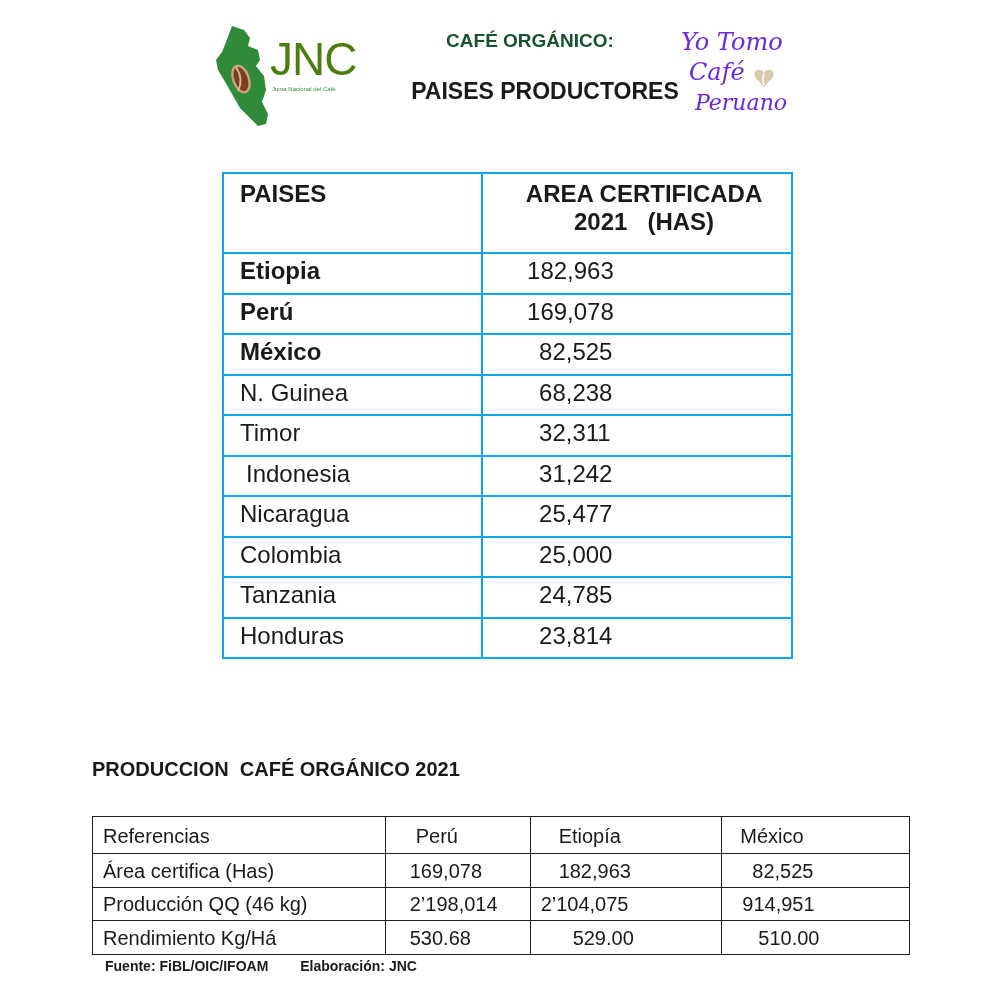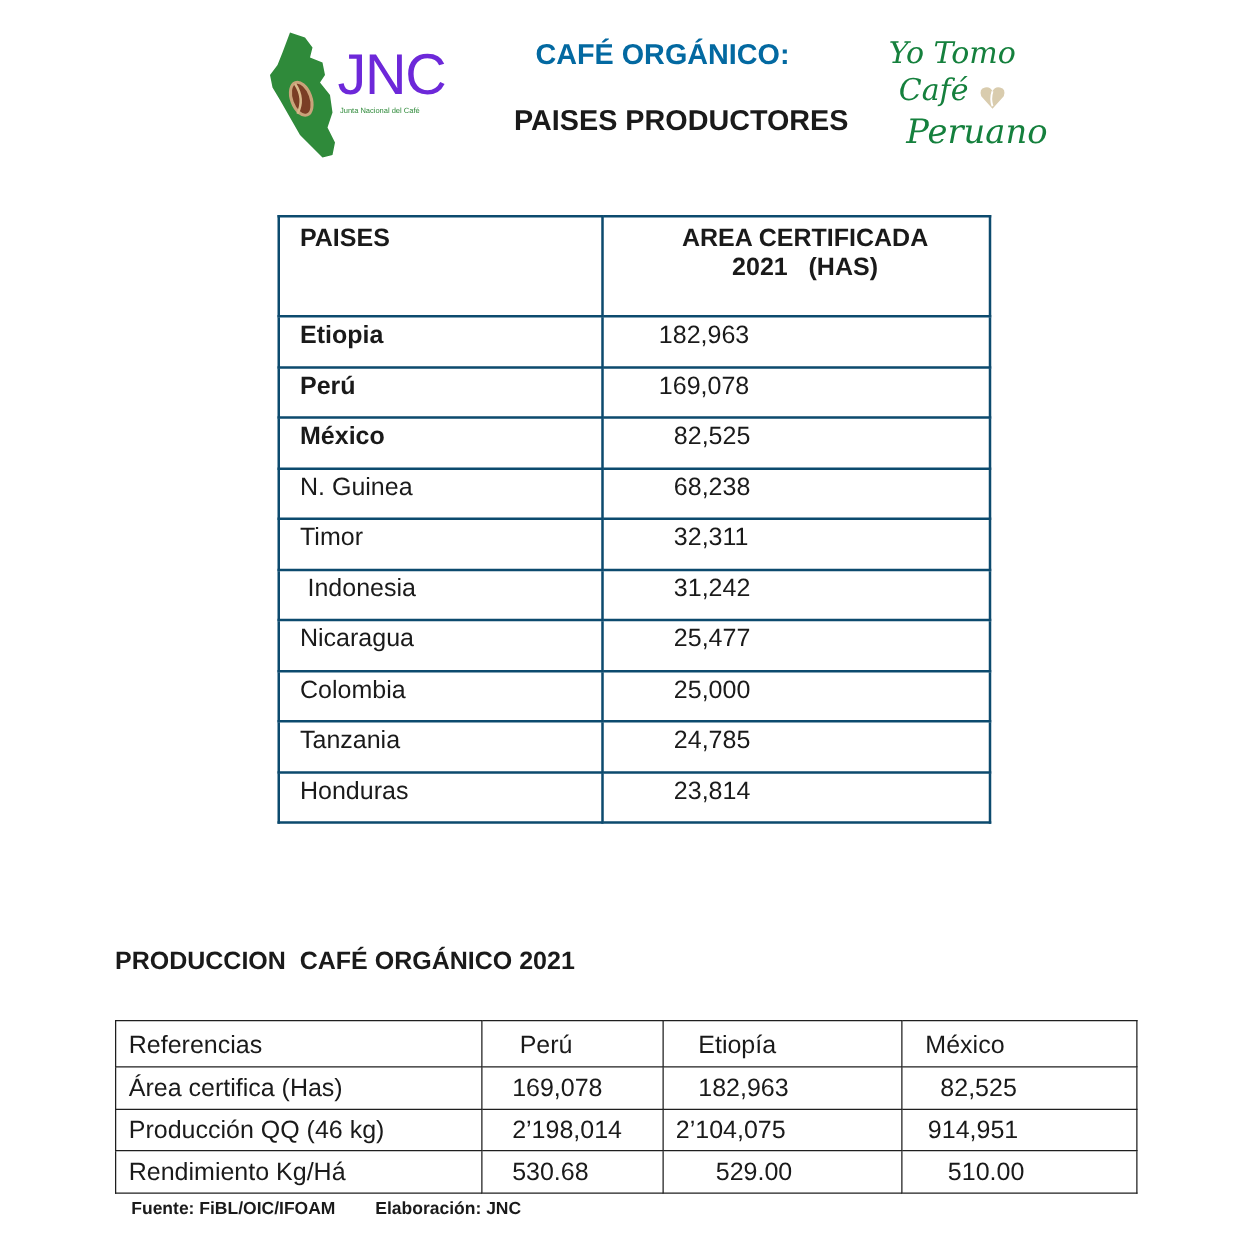--- a/index.html
+++ b/index.html
@@ -2,32 +2,32 @@
 <html><head>
 <meta charset="utf-8">
 <style>
   * { box-sizing: border-box; margin: 0; padding: 0; }
   html, body { width: 1000px; height: 1000px; background: #ffffff; overflow: hidden; }
   body { position: relative; font-family: "Liberation Sans", "DejaVu Sans", sans-serif; color: #1a1a1a; }
 
   
   .logo-jnc { position: absolute; left: 214px; top: 24px; width: 150px; height: 104px; }
   .logo-jnc svg { position: absolute; left: 0; top: 0; }
-  .jnc-text { position: absolute; left: 56px; top: 8px; font-size: 46px; font-weight: 400; color: #6d28d9; letter-spacing: -1px; font-family: "Liberation Sans", sans-serif; }
+  .jnc-text { position: absolute; left: 56px; top: 8px; font-size: 46px; font-weight: 400; color: #4d7c0f; letter-spacing: -1px; font-family: "Liberation Sans", sans-serif; }
   .jnc-sub { position: absolute; left: 58px; top: 62px; font-size: 6px; color: #2f8a3a; white-space: nowrap; }
   .title-block { position: absolute; left: 380px; top: 30px; width: 330px; text-align: center; }
-  .title-line1 { font-size: 23px; font-weight: 700; color: #0369a1; display: block; margin-left: -30px; }
+  .title-line1 { font-size: 19px; font-weight: 700; color: #14532d; display: block; margin-left: -30px; }
   .title-line2 { font-size: 23px; font-weight: 700; color: #1a1a1a; display: block; margin-top: 26px; }
-  .logo-yotomo { position: absolute; left: 705px; top: 28px; width: 110px; height: 100px; color: #15803d; font-family: "DejaVu Serif", serif; font-style: italic; }
+  .logo-yotomo { position: absolute; left: 675px; top: 28px; width: 110px; height: 100px; color: #6d28d9; font-family: "DejaVu Serif", serif; font-style: italic; }
   .yt-line { position: absolute; font-size: 24px; white-space: nowrap; }
 
   
   table { border-collapse: collapse; }
   .t1 { position: absolute; left: 222px; top: 172px; width: 571px; }
-  .t1 td { border: 2px solid #0c4a6e; font-size: 20px; vertical-align: top; line-height: 1.15; }
+  .t1 td { border: 2px solid #0ea5e9; font-size: 24px; vertical-align: top; line-height: 1.15; }
   .t1 .c1 { width: 260px; padding: 4px 16px; }
   .t1 .c2 { width: 311px; padding: 4px 0 4px 44px; }
   .t1 .hdr td { height: 80px; font-weight: 700; padding-top: 6px; }
   .t1 .hdr .c2 { padding-left: 14px; text-align: center; }
   .t1 .row td { height: 40.5px; padding-top: 3px; padding-bottom: 0; }
   .t1 .bold { font-weight: 700; }
   .t1 .foot td { height: 81px; padding-top: 6px; }
   .t1 .foot .c2 { padding-left: 14px; }
 
   
@@ -61,21 +61,21 @@
   <span class="title-line2">PAISES PRODUCTORES</span>
 </div>
 
 <div class="logo-yotomo">
   <span class="yt-line" style="left:6px; top:0px;">Yo Tomo</span>
   <span class="yt-line" style="left:14px; top:30px;">Café</span>
   <svg style="position:absolute; left:78px; top:40px;" width="22" height="20" viewBox="0 0 22 20">
     <path d="M11 19 L2 9 Q0 3 5 2 Q9 1 11 5 Q13 1 17 2 Q22 3 20 9 Z" fill="#d9ccae"></path>
     <path d="M11 5 Q9 11 11 17" stroke="#ffffff" stroke-width="1.5" fill="none"></path>
   </svg>
-  <span class="yt-line" style="left:20px; top:62px; font-size:27px;">Peruano</span>
+  <span class="yt-line" style="left:20px; top:62px; font-size:22px;">Peruano</span>
 </div>
 
 <table class="t1">
   <tbody>
       <tr class="hdr">
     <td class="c1"><span>PAISES</span></td>
     <td class="c2">
       <div>AREA CERTIFICADA</div>
       <div style="white-space:pre;">2021   (HAS)</div>
     </td>

